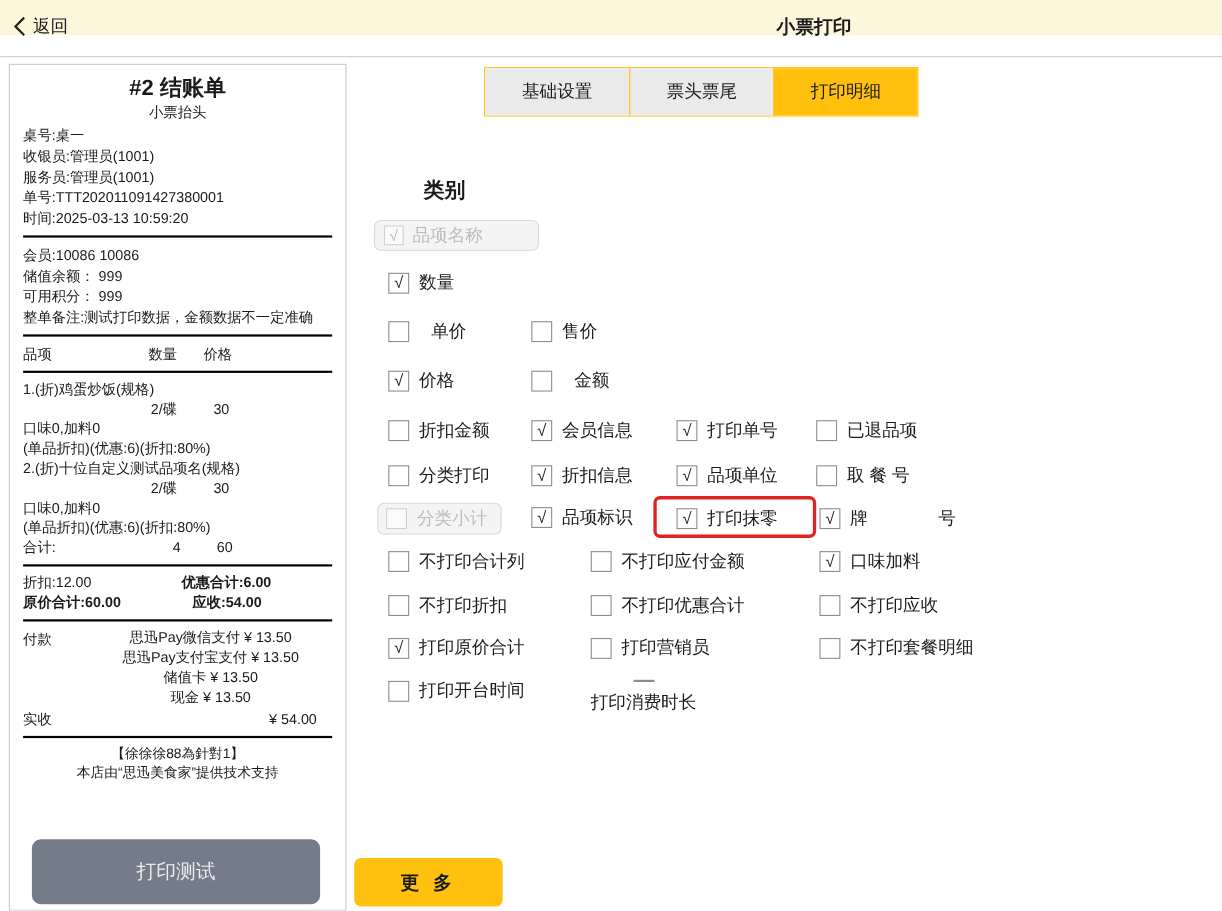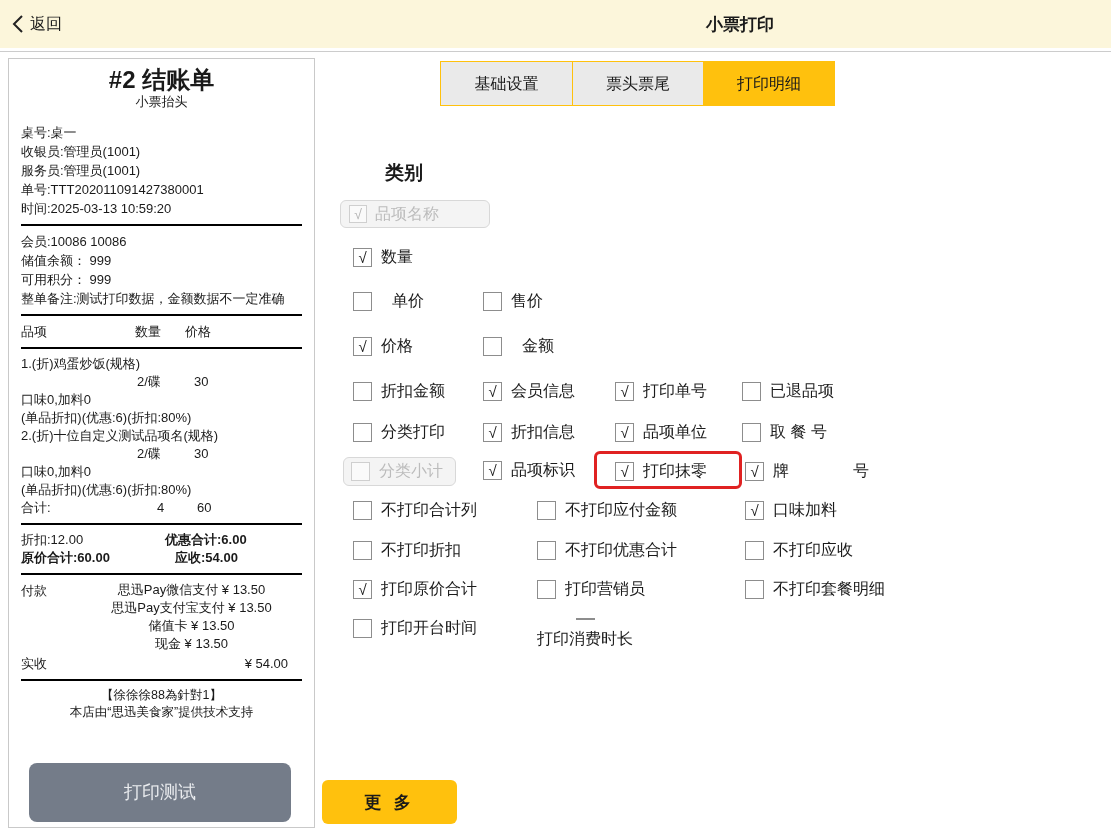--- a/index.html
+++ b/index.html
@@ -1,29 +1,29 @@
 <!DOCTYPE html>
 <html><head>
 <meta charset="utf-8">
 <style>
   * { margin:0; padding:0; box-sizing:border-box; }
   html,body { background:#fff; }
   body { font-family:"Liberation Sans","DejaVu Sans",sans-serif; color:#1a1a1a; }
   .app { position:relative; width:1111px; height:828px; background:#fff; overflow:hidden; }
 
   
-  .topbar { position:absolute; left:0; top:0; width:1111px; height:48px; background:#FCF6DB; }
+  .topbar { position:absolute; left:0; top:0; width:1111px; height:32px; background:#FCF6DB; }
   .back { position:absolute; left:12px; top:12px; height:24px; display:flex; align-items:center; gap:6px; font-size:16px; color:#1a1a1a; cursor:pointer; }
   .apptitle { position:absolute; left:740px; top:13px; transform:translateX(-50%); font-size:17px; font-weight:bold; white-space:nowrap; }
   .top-divider { position:absolute; left:0; top:51px; width:1111px; height:1px; background:#cccccc; }
 
   
   .receipt { position:absolute; left:8px; top:58px; width:307px; height:770px; background:#fff; border:1px solid #c9c9c9; padding:6px 12px 0; font-size:13px; line-height:19px; }
-  .r-title { font-size:24px; font-weight:bold; text-align:center; line-height:26px; margin-top:2px; }
-  .r-sub { text-align:center; line-height:17px; margin-bottom:13px; }
+  .r-title { font-size:20px; font-weight:bold; text-align:center; line-height:26px; margin-top:2px; }
+  .r-sub { text-align:center; line-height:17px; margin-bottom:3px; }
   .r-hr { height:2px; background:#000; margin:6px 0; }
   .r-line { line-height:19px; white-space:nowrap; }
   #item-lines .r-line { line-height:18px; }
   .qtyline { position:relative; height:18px; }
   .qtyline .q { position:absolute; left:116px; }
   .qtyline .p { position:absolute; left:173px; }
   .r-cols { position:relative; line-height:19px; }
   .r-cols .c2 { position:absolute; left:114px; }
   .r-cols .c3 { position:absolute; left:164px; }
   .totalrow { position:relative; line-height:18px; }

